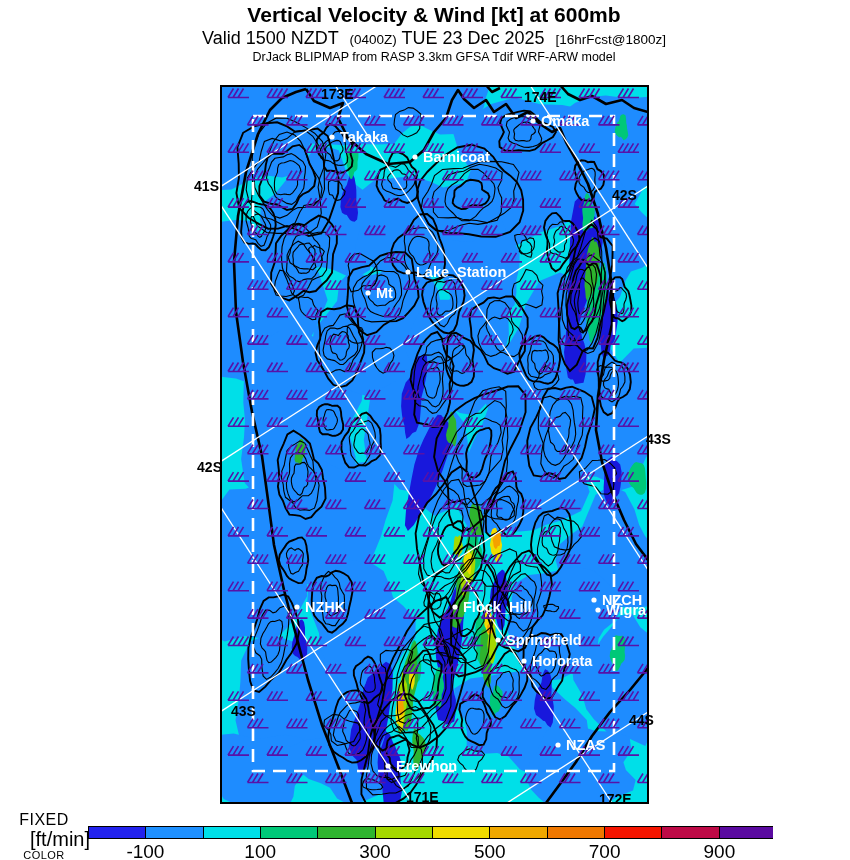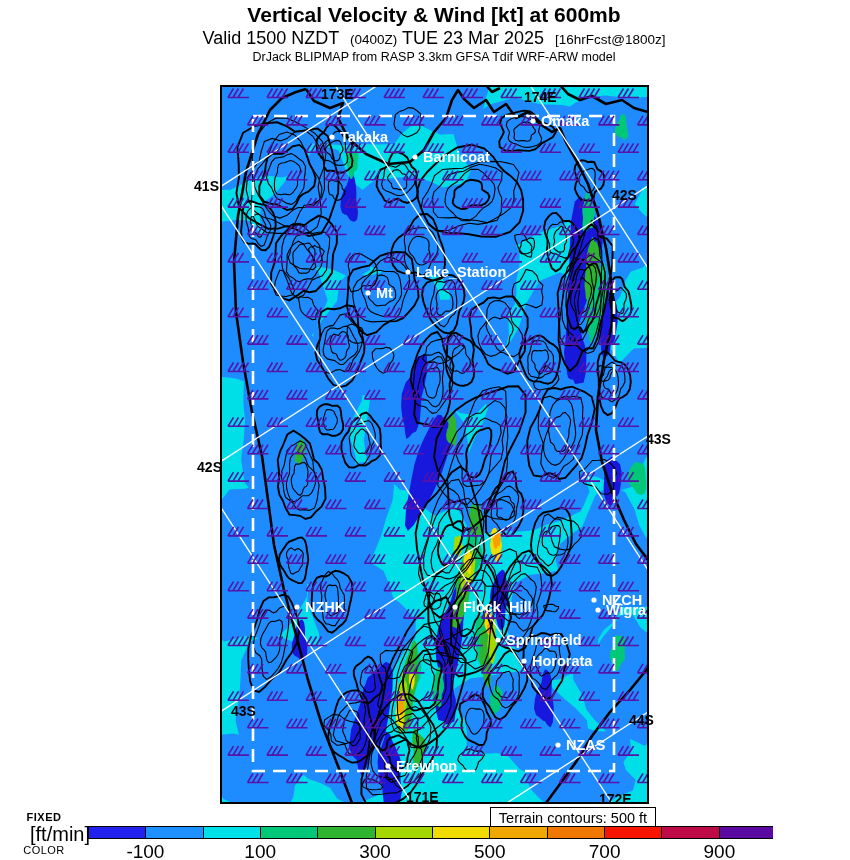--- a/index.html
+++ b/index.html
@@ -10,34 +10,34 @@
   .t2{margin-top:1px;font-size:18px;}
   .t2 .sm{font-size:13.5px;margin-left:6px;}
   .t3{margin-top:1px;font-size:12.5px;}
   svg text{font-family:"Liberation Sans",sans-serif;}
   .cbar{position:absolute;left:88px;top:826px;width:689px;height:13px;display:flex;
         border:1px solid #000;box-sizing:border-box;}
   .cbar .seg{flex:1 1 auto;border-right:1px solid #000;}
   .cbar .seg:last-child{border-right:none;}
   .cbtick{position:absolute;top:841px;transform:translateX(-50%);font-size:19px;color:#000;}
   .sidelbl{position:absolute;top:812px;width:62px;text-align:center;color:#000;line-height:1;}
-  .sidelbl .f{font-size:11px;font-weight:bold;letter-spacing:.5px;}
+  .sidelbl .f{font-size:16px;font-weight:normal;letter-spacing:.5px;}
   .sidelbl .u{font-size:20px;margin:1px 17px;text-align:right;}
   .sidelbl .c{font-size:11px;font-weight:normal;letter-spacing:.5px;}
   .terrain{position:absolute;left:490px;top:807px;width:164px;height:20px;line-height:20px;
            text-align:center;background:#fff;border:1.5px solid #000;font-size:14.5px;color:#000;}
 </style>
 </head>
 <body>
 
 <div class="page">
 
   <div class="hdr">
     <div class="t1">Vertical Velocity &amp; Wind [kt] at 600mb</div>
-    <div class="t2"><span>Valid 1500 NZDT</span> <span class="sm">(0400Z)</span> <span>TUE 23 Mar 2025</span> <span class="sm">[16hrFcst@1800z]</span></div>
+    <div class="t2"><span>Valid 1500 NZDT</span> <span class="sm">(0400Z)</span> <span>TUE 23 Dec 2025</span> <span class="sm">[16hrFcst@1800z]</span></div>
     <div class="t3">DrJack BLIPMAP from RASP 3.3km GFSA Tdif WRF-ARW model</div>
   </div>
 
   <svg id="map-svg" width="850" height="860" viewBox="0 0 850 860">
       <clipPath id="mapclip">
         <rect x="221" y="86" width="427" height="717"></rect>
       </clipPath>
       <g clip-path="url(#mapclip)">
         <rect x="221" y="86" width="427" height="717" fill="#00DFE8"></rect>
         <path d="M318.4,130.0L309.5,143.7L306.9,158.2L299.9,172.7L282.1,177.6L264.2,175.3L250.0,179.9L231.4,189.5L209.4,190.3L191.4,180.3L178.6,165.3L174.3,147.4L181.6,130.0L190.5,116.3L193.1,101.8L200.1,87.3L217.9,82.4L235.8,84.7L250.0,80.1L268.6,70.5L290.6,69.7L308.6,79.7L321.4,94.7L325.7,112.6Z" fill="#1E8CFF"></path>
@@ -644,21 +644,20 @@
       <text x="612" y="200" fill="#000" font-size="14" font-weight="bold" text-anchor="start">42S</text>
       <text x="646" y="444" fill="#000" font-size="14" font-weight="bold" text-anchor="start">43S</text>
       <text x="629" y="725" fill="#000" font-size="14" font-weight="bold" text-anchor="start">44S</text>
       <text x="321" y="99" fill="#000" font-size="14" font-weight="bold" text-anchor="start">173E</text>
       <text x="524" y="102" fill="#000" font-size="14" font-weight="bold" text-anchor="start">174E</text>
       <text x="406" y="802" fill="#000" font-size="14" font-weight="bold" text-anchor="start">171E</text>
       <text x="599" y="804" fill="#000" font-size="14" font-weight="bold" text-anchor="start">172E</text>
       <rect x="221" y="86" width="427" height="717" fill="none" stroke="#000" stroke-width="2"></rect>
     </svg>
 
-  <div class="terrain">Terrain contours: 500 ft</div>
 
   <div class="cbar" id="cbar">
       <div class="seg" style="background: rgb(34, 34, 238);"></div>
       <div class="seg" style="background: rgb(30, 144, 255);"></div>
       <div class="seg" style="background: rgb(0, 224, 232);"></div>
       <div class="seg" style="background: rgb(0, 200, 120);"></div>
       <div class="seg" style="background: rgb(46, 180, 46);"></div>
       <div class="seg" style="background: rgb(164, 216, 0);"></div>
       <div class="seg" style="background: rgb(240, 220, 0);"></div>
       <div class="seg" style="background: rgb(240, 168, 0);"></div>

